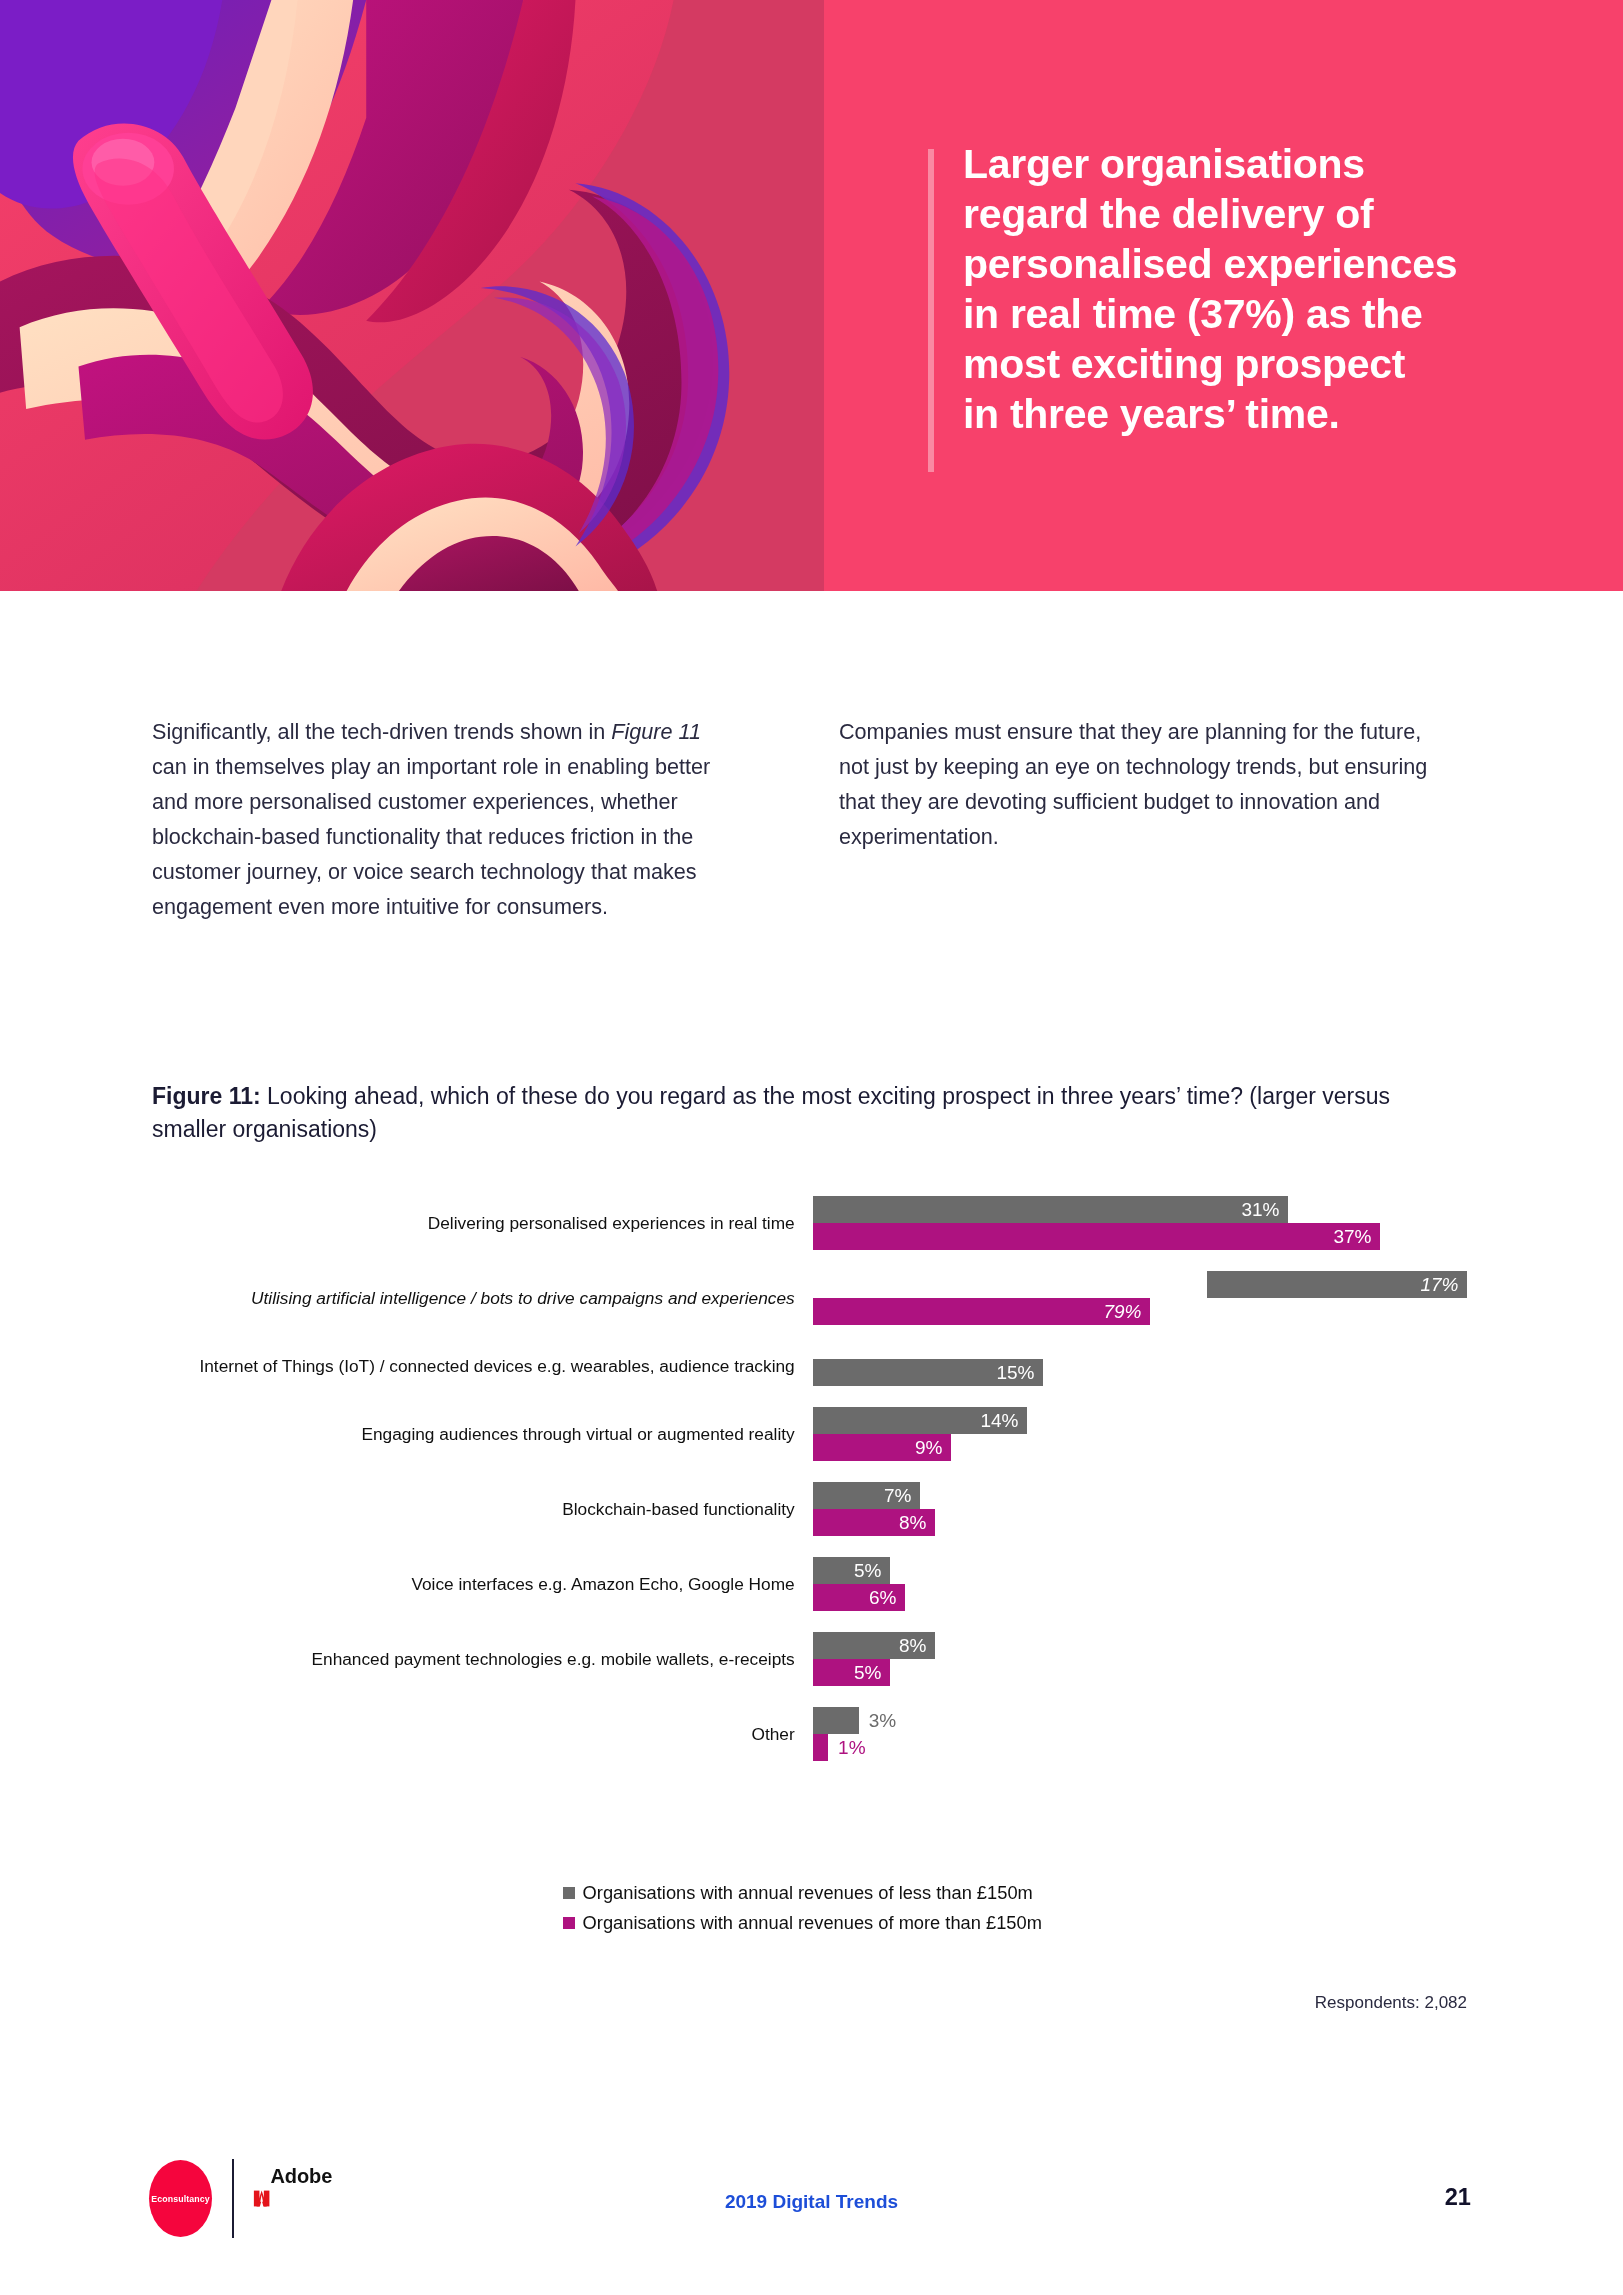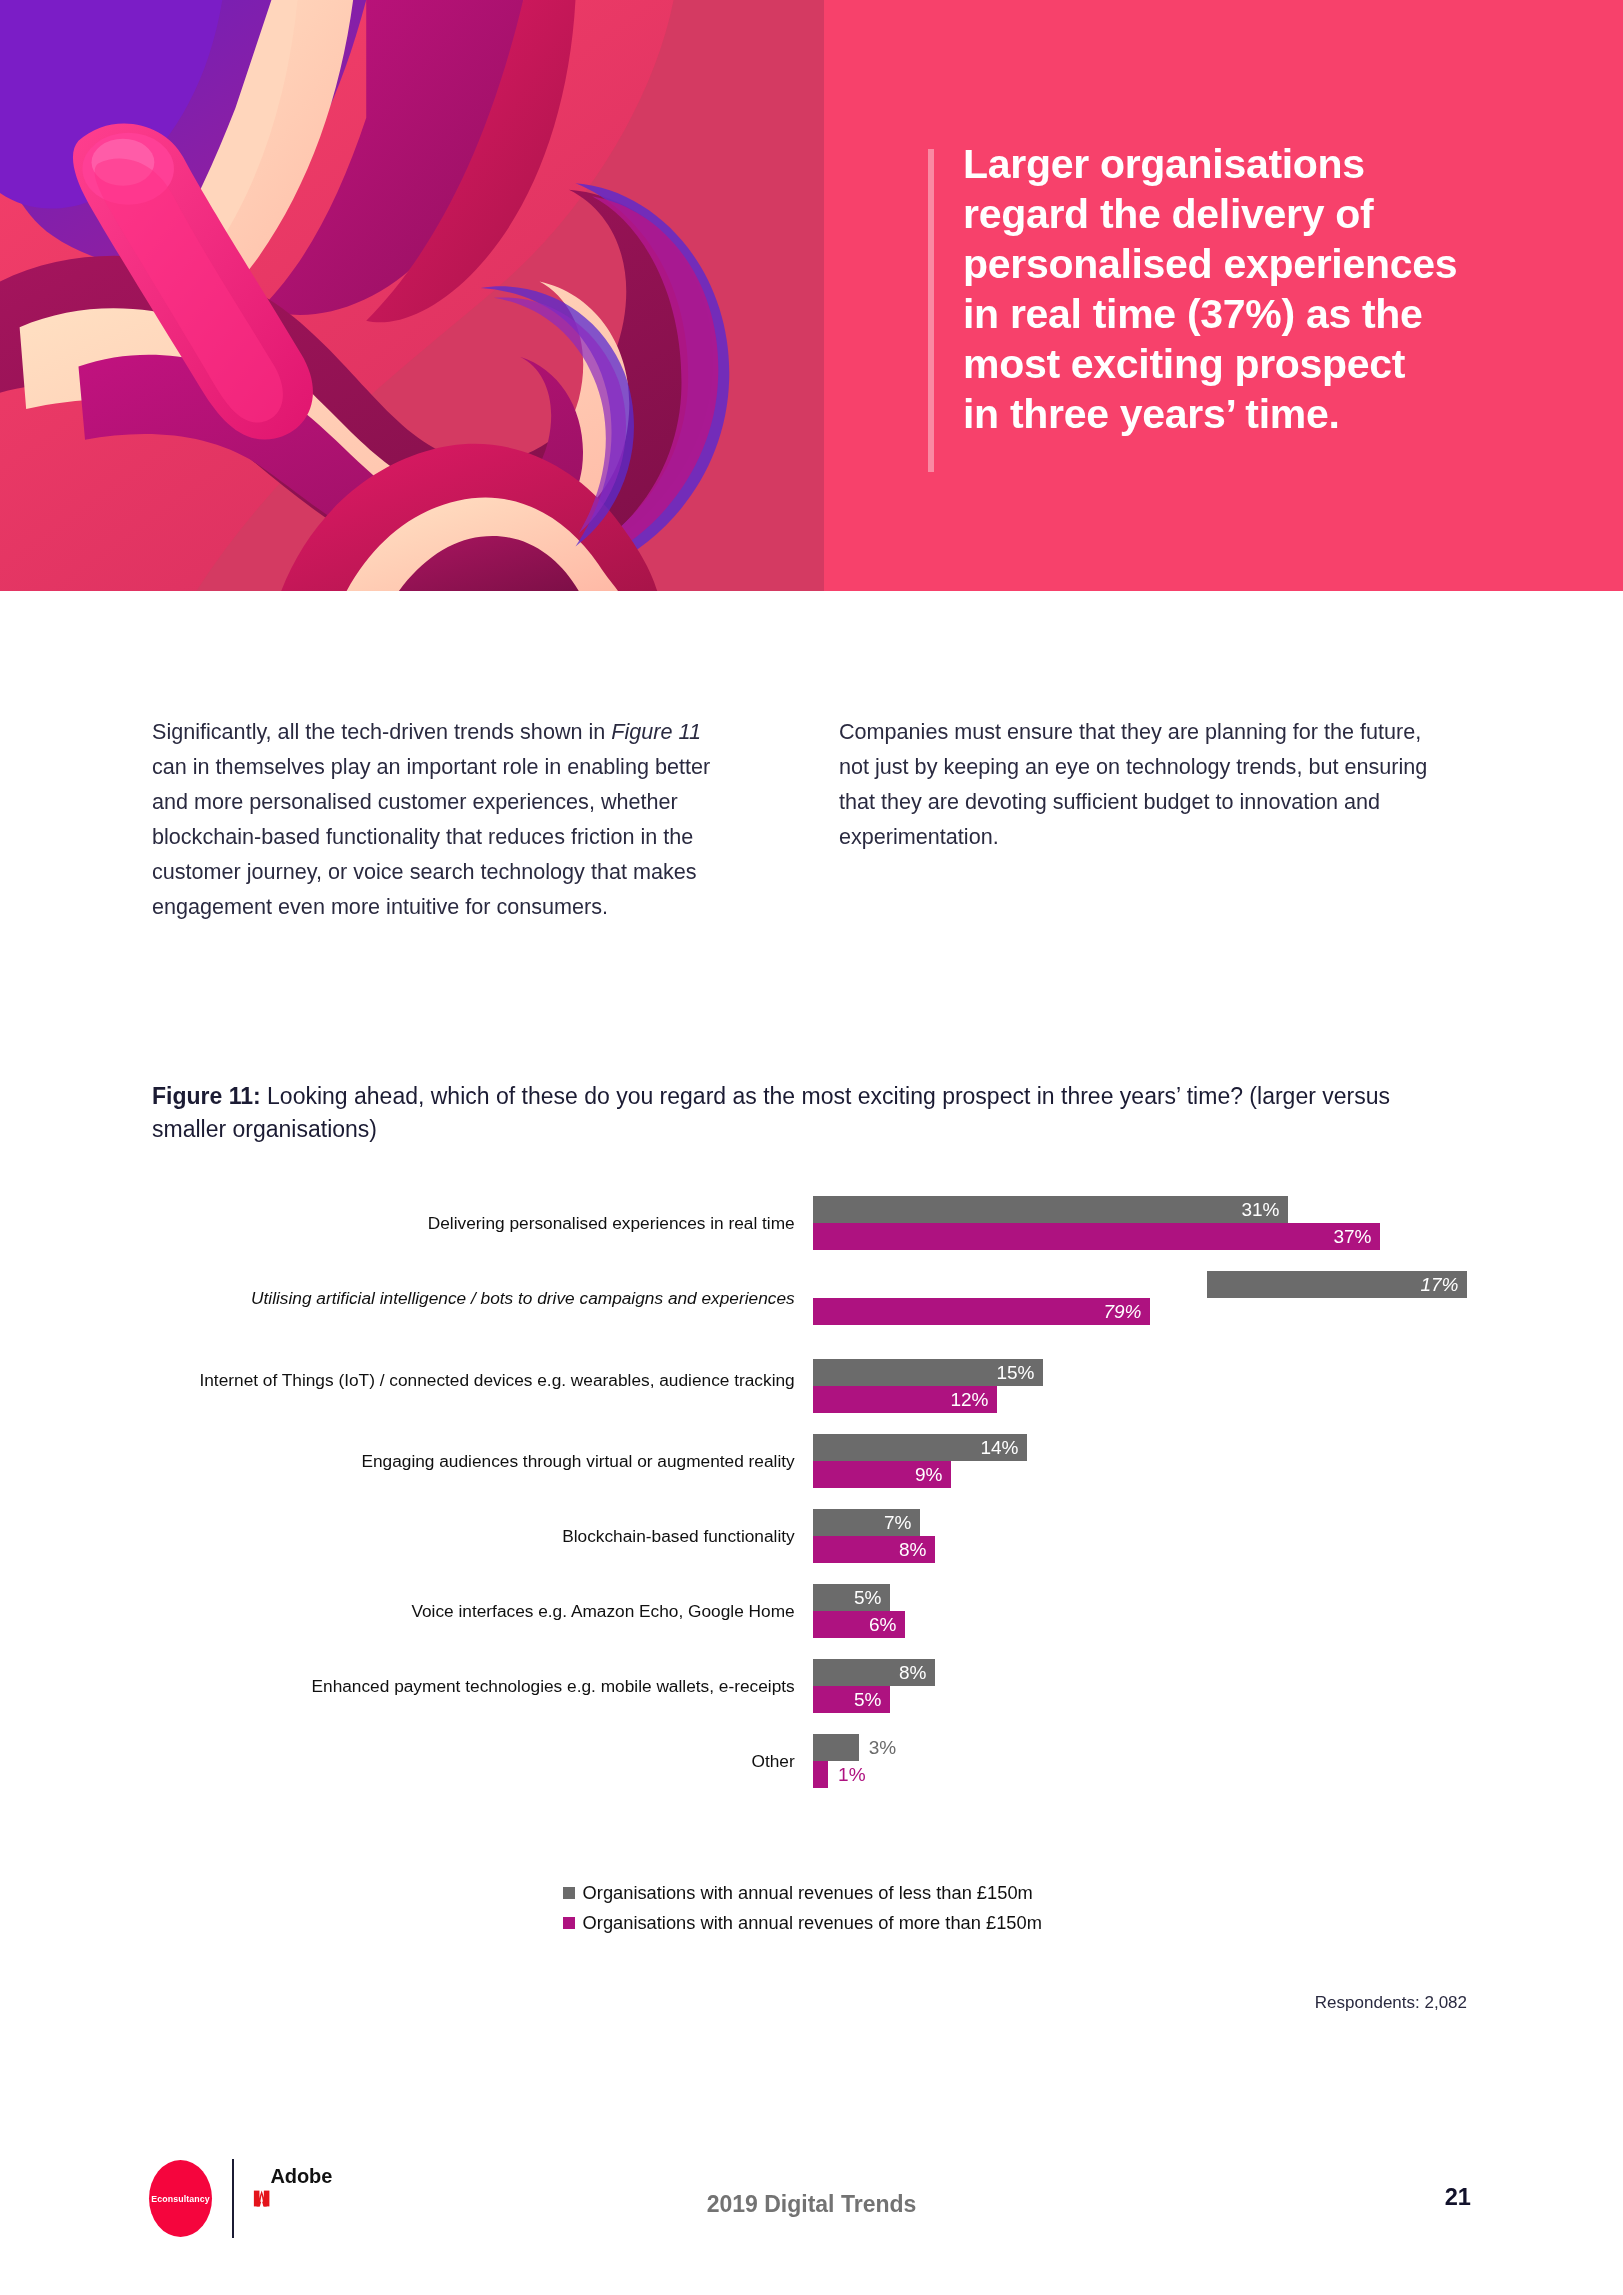--- a/index.html
+++ b/index.html
@@ -150,21 +150,21 @@
   }
   .adobe-logo{
     width:79px;display:flex;flex-direction:row;align-items:flex-start;flex:0 0 auto;
   }
   .adobe-logo svg{display:block;}
   .adobe-word{
     font-size:20px;font-weight:bold;color:#111111;margin-top:2.6px;letter-spacing:-0.1px;
   }
   .footer-title{
     position:absolute;left:0;top:2191px;width:1623px;text-align:center;
-    font-size:23px;font-weight:bold;color:#737373;
+    font-size:19px;font-weight:bold;color:#1d4ed8;
   }
   .page-no{
     position:absolute;right:152px;top:2184px;
     font-size:23.6px;font-weight:bold;color:#12122b;
   }
 </style>
 </head>
 <body>
 
 <div class="hero">
@@ -291,25 +291,20 @@
           </div>
         </div>
       </div>
     </div>
     <div class="chart-row" style="margin-bottom: 21px;">
       <div class="cat-label">Internet of Things (IoT) / connected devices e.g. wearables, audience tracking</div>
       <div class="bars">
         <div class="bar s1" style="justify-content: flex-start; margin-top: 12px;">
           <div class="bar-fill" style="width: 230px;">
             <span class="bar-val">15%</span>
-          </div>
-        </div>
-        <div class="bar s2" style="justify-content: flex-start;">
-          <div class="bar-fill" style="width: 184px;">
-            <span class="bar-val">12%</span>
           </div>
         </div>
       </div>
     </div>
     <div class="chart-row" style="margin-bottom: 21px;">
       <div class="cat-label">Engaging audiences through virtual or augmented reality</div>
       <div class="bars">
         <div class="bar s1" style="justify-content: flex-start;">
           <div class="bar-fill" style="width: 214px;">
             <span class="bar-val">14%</span>

